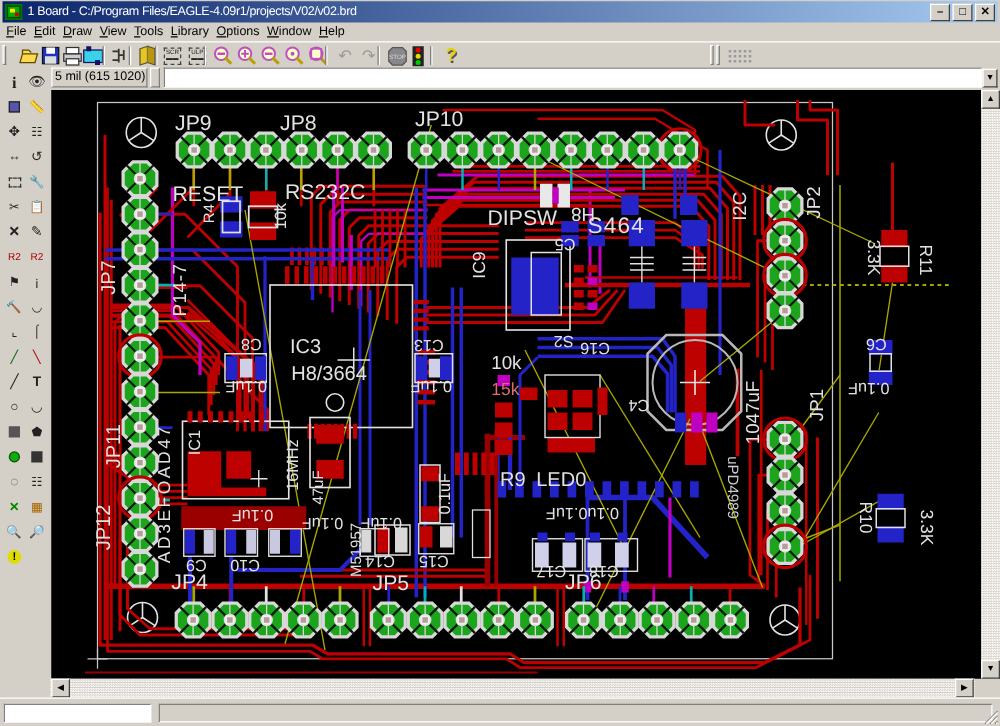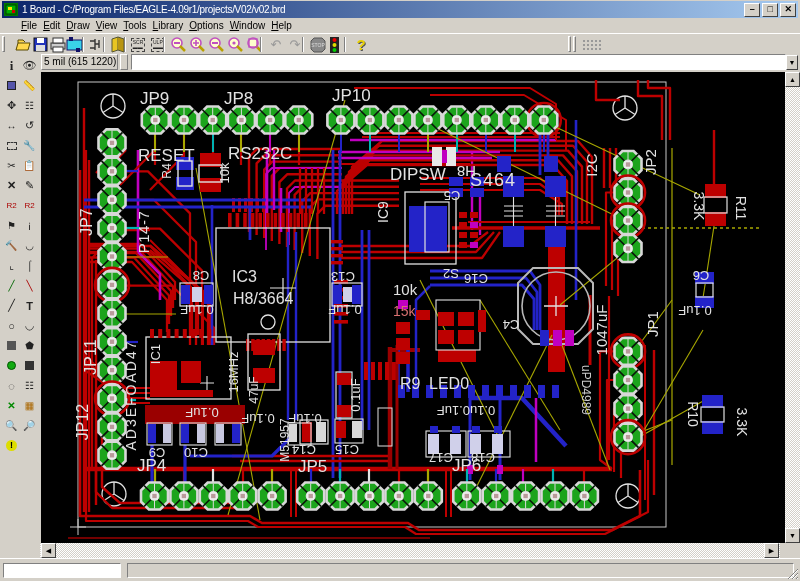--- a/index.html
+++ b/index.html
@@ -30,21 +30,21 @@
         <rect width="14" height="13" fill="#007800"></rect>
         <rect x="2" y="2" width="10" height="9" fill="#00b000" stroke="#004400"></rect>
         <rect x="4" y="4" width="4" height="3" fill="#ffe000"></rect>
         <rect x="8" y="7" width="3" height="3" fill="#d00000"></rect>
       </svg></span>1 Board - C:/Program Files/EAGLE-4.09r1/projects/V02/v02.brd
 <div style="margin-left:auto;display:flex;padding-right:2px">
       <div class="wbtn">–</div>
       <div class="wbtn">□</div>
       <div class="wbtn">✕</div>
     </div></div>
-<div class="menubar" style="padding-left:18px">
+<div class="menubar" style="padding-left:2px">
     <span><u>F</u>ile</span>
     <span><u>E</u>dit</span>
     <span><u>D</u>raw</span>
     <span><u>V</u>iew</span>
     <span><u>T</u>ools</span>
     <span><u>L</u>ibrary</span>
     <span><u>O</u>ptions</span>
     <span><u>W</u>indow</span>
     <span><u>H</u>elp</span>
   </div>
@@ -171,21 +171,21 @@
     <span style="position:absolute;left:595px;top:10px;width:2px;height:2px;background:#999"></span>
     <span style="position:absolute;left:599px;top:10px;width:2px;height:2px;background:#999"></span>
     <span style="position:absolute;left:583px;top:14px;width:2px;height:2px;background:#999"></span>
     <span style="position:absolute;left:587px;top:14px;width:2px;height:2px;background:#999"></span>
     <span style="position:absolute;left:591px;top:14px;width:2px;height:2px;background:#999"></span>
     <span style="position:absolute;left:595px;top:14px;width:2px;height:2px;background:#999"></span>
     <span style="position:absolute;left:599px;top:14px;width:2px;height:2px;background:#999"></span>
   </div>
 <div class="paramrow">
     <div style="position:absolute;left:0;top:0;width:40px;height:18px;background:#d4d0c8"></div>
-    <div class="coordbox">5 mil (615 1220)</div>
+    <div class="coordbox">5 mil (615 1020)</div>
     <div style="position:absolute;left:120px;top:0;width:8px;height:16px;border:1px solid;border-color:#fff #808080 #808080 #fff"></div>
     <div class="combo"></div>
     <div class="comboarrow">▼</div>
   </div>
 <div class="canvas"><svg width="744" height="471" viewBox="41 72 744 471">
 <defs>
 <g id="pad">
 <path d="M-13.5 -5.6 L-5.6 -13.5 H5.6 L13.5 -5.6 V5.6 L5.6 13.5 H-5.6 L-13.5 5.6 Z" fill="#1ca41c" stroke="#d8d8d8" stroke-width="2.6"></path>
 <path d="M-10.5 -10.5 L10.5 10.5 M10.5 -10.5 L-10.5 10.5" stroke="#0a160a" stroke-width="1.7"></path>
 <path d="M0 -12.5 V12.5" stroke="#dadada" stroke-width="1"></path>

